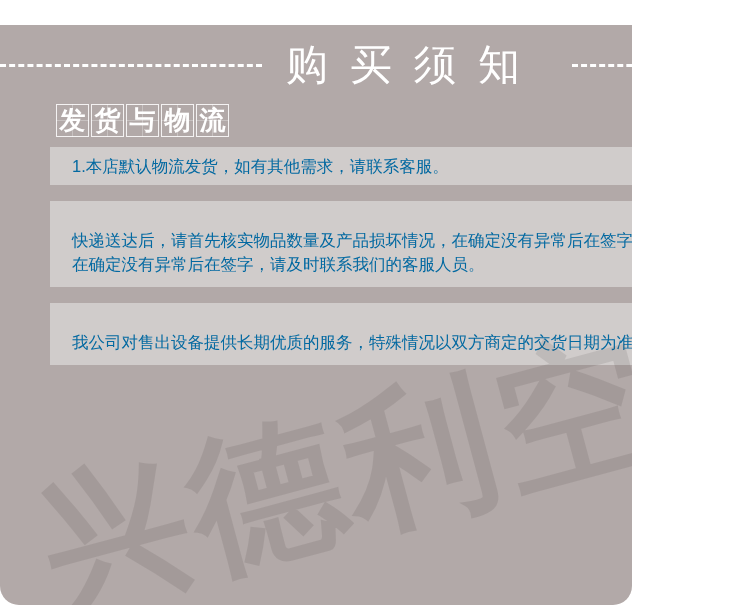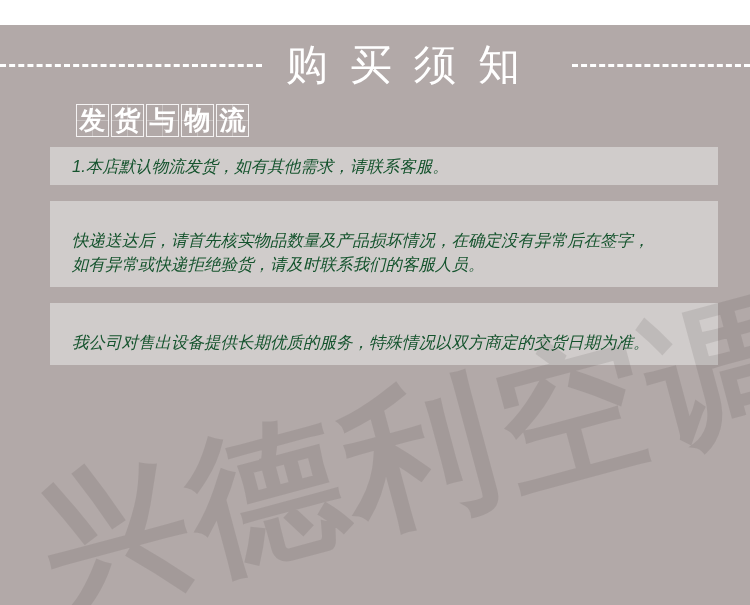--- a/index.html
+++ b/index.html
@@ -1,19 +1,19 @@
 <!DOCTYPE html>
 <html><head>
 <meta charset="utf-8">
 <style>
   * { margin:0; padding:0; box-sizing:border-box; }
   html,body { width:750px; }
   body { font-family:"Liberation Sans","DejaVu Sans",sans-serif; background:#ffffff; }
 
-  .page { position:relative; width:750px; height:605px; background:#ffffff; overflow:hidden; }
+  .page { position:relative; width:632px; height:605px; background:#ffffff; overflow:hidden;border-radius:19px; }
   .top-strip { height:25px; background:#ffffff; }
 
   .panel {
     position:relative;
     width:750px; height:580px;
     background:#b2a9a8;
     overflow:hidden;
   }
 
   
@@ -29,21 +29,21 @@
     font-weight:400;
     font-size:42px;
     color:#ffffff;
     letter-spacing:22px;
     white-space:nowrap;
     line-height:46px;
   }
 
   
   .notice-section { margin-top:16px; }
-  .section-label { margin-left:68px; height:35px;padding-left:8px; }
+  .section-label { margin-left:48px; height:35px;padding-left:8px; }
   .char-box {
     display:inline-block;
     width:33px; height:33px;
     margin-right:2px;
     border:1px solid rgba(255,255,255,0.85);
     color:#ffffff;
     font-family:"DejaVu Serif","Liberation Serif",serif;
     font-weight:bold;
     font-size:26px;
     line-height:31px;
@@ -52,24 +52,23 @@
     background-image:
       linear-gradient(to right, transparent 48.5%, rgba(255,255,255,0.28) 48.5%, rgba(255,255,255,0.28) 51.5%, transparent 51.5%),
       linear-gradient(to bottom, transparent 48.5%, rgba(255,255,255,0.28) 48.5%, rgba(255,255,255,0.28) 51.5%, transparent 51.5%);
   }
   .section-box {
     margin-left:50px;
     width:668px;
     margin-top:8px;
     background:#d0cccb;
     padding:7px 14px 7px 22px;
-    color:#14532d;
+    color:#0369a1;
     font-size:16.5px;
     line-height:24px;
-    font-style:italic;
   }
   .section-box.pad-lg { padding-top:27px; padding-bottom:11px; }
   .section-box p { margin:0; }
 
   
   .watermark {
     position:absolute;
     left:40px; top:455px;
     transform:rotate(-15deg);
     transform-origin:0 50%;
@@ -100,21 +99,21 @@
     <section class="notice-section">
       <div class="section-label"><span class="char-box">发</span><span class="char-box">货</span><span class="char-box">与</span><span class="char-box">物</span><span class="char-box">流</span></div>
       <div class="section-box">
         <p>1.本店默认物流发货，如有其他需求，请联系客服。</p>
       </div>
     </section>
 
     <section class="notice-section">
       <div class="section-box pad-lg">
         <p>快递送达后，请首先核实物品数量及产品损坏情况，在确定没有异常后在签字，</p>
-        <p>如有异常或快递拒绝验货，请及时联系我们的客服人员。</p>
+        <p>在确定没有异常后在签字，请及时联系我们的客服人员。</p>
       </div>
     </section>
 
     <section class="notice-section">
     </section>
 
     <section class="notice-section">
       <div class="section-box pad-lg">
         <p>我公司对售出设备提供长期优质的服务，特殊情况以双方商定的交货日期为准。</p>
       </div>

